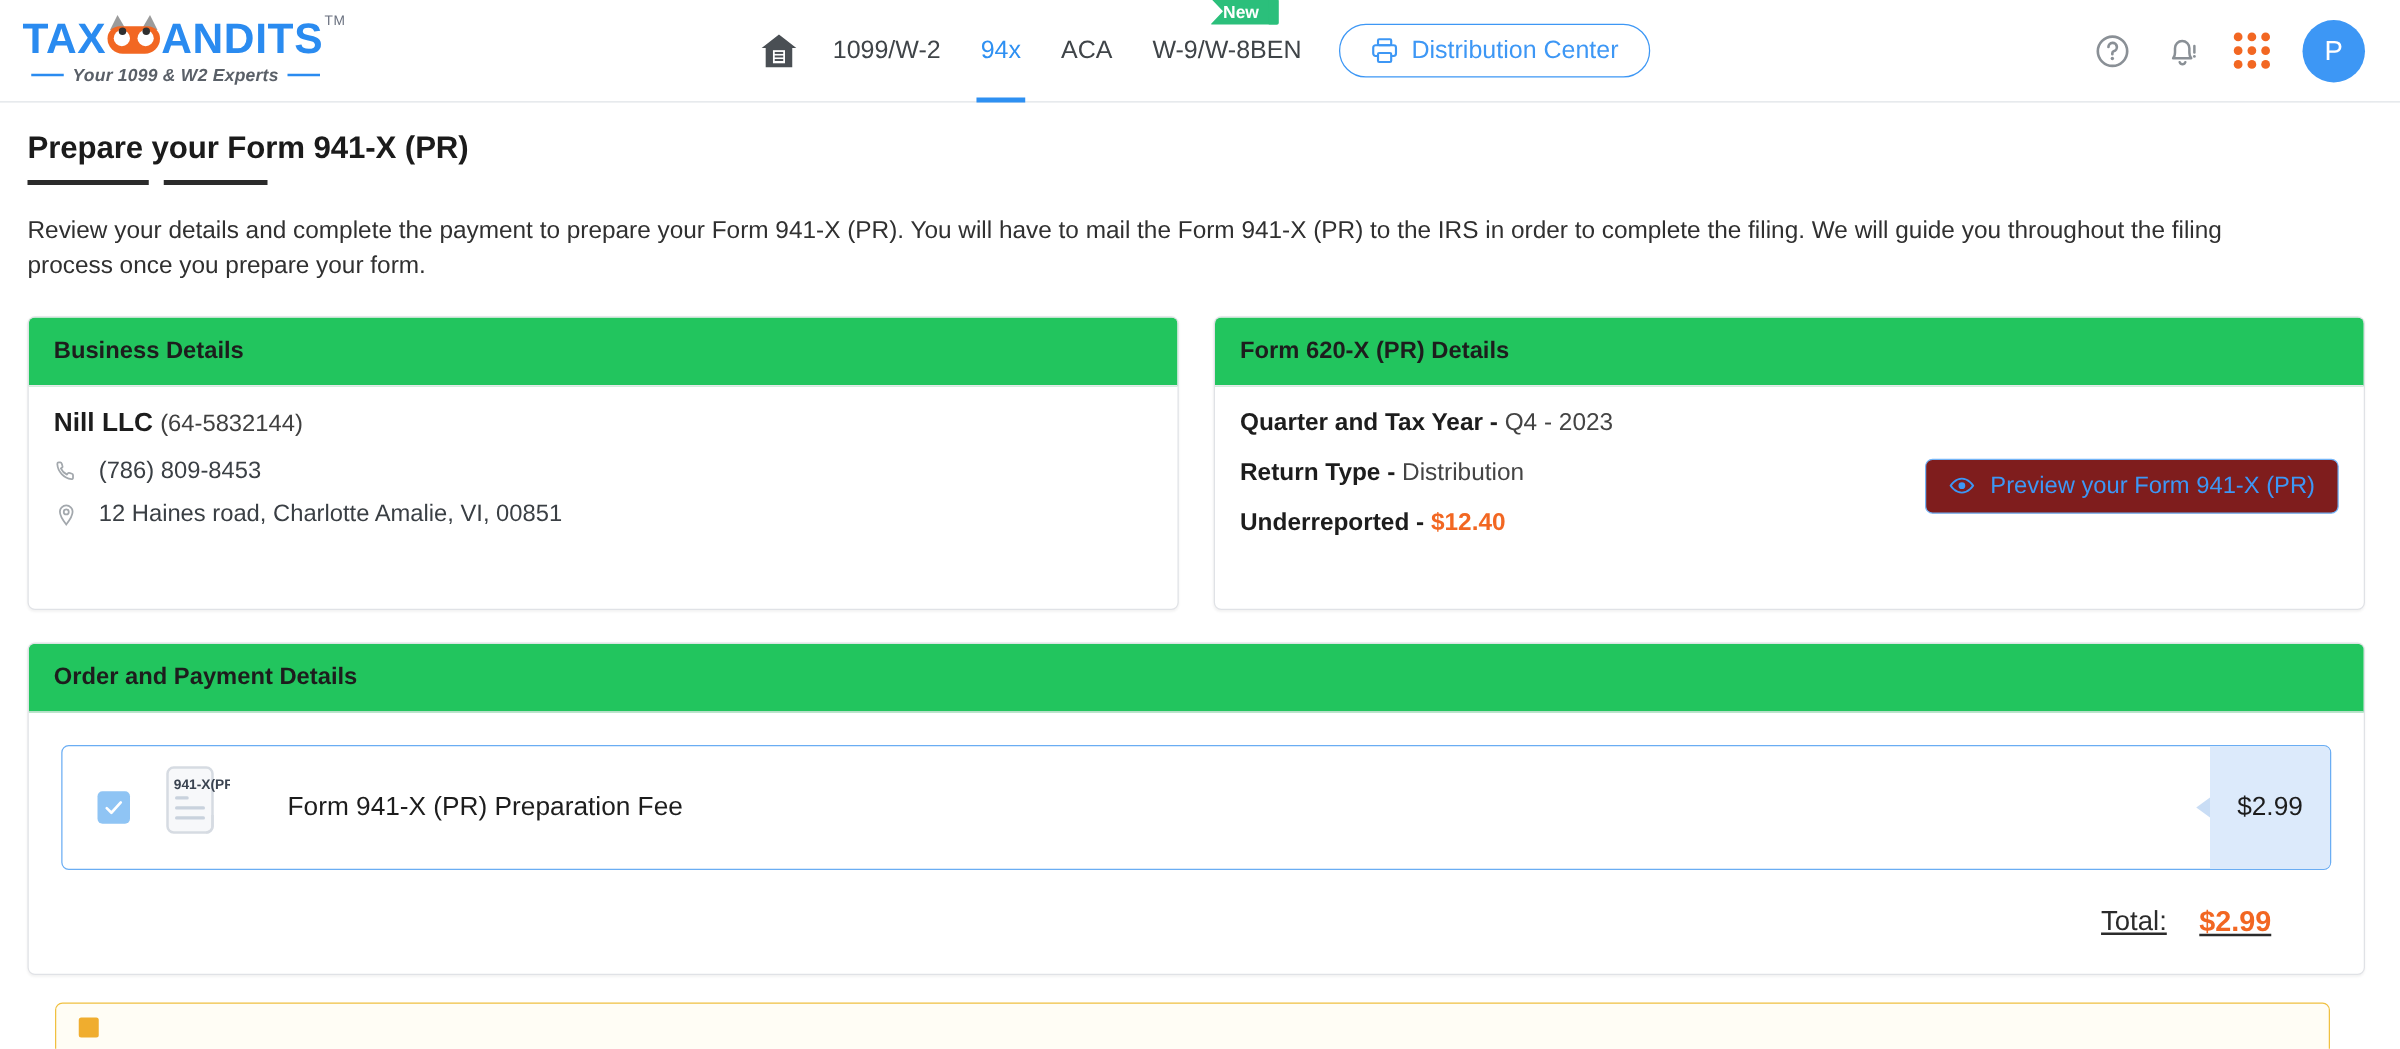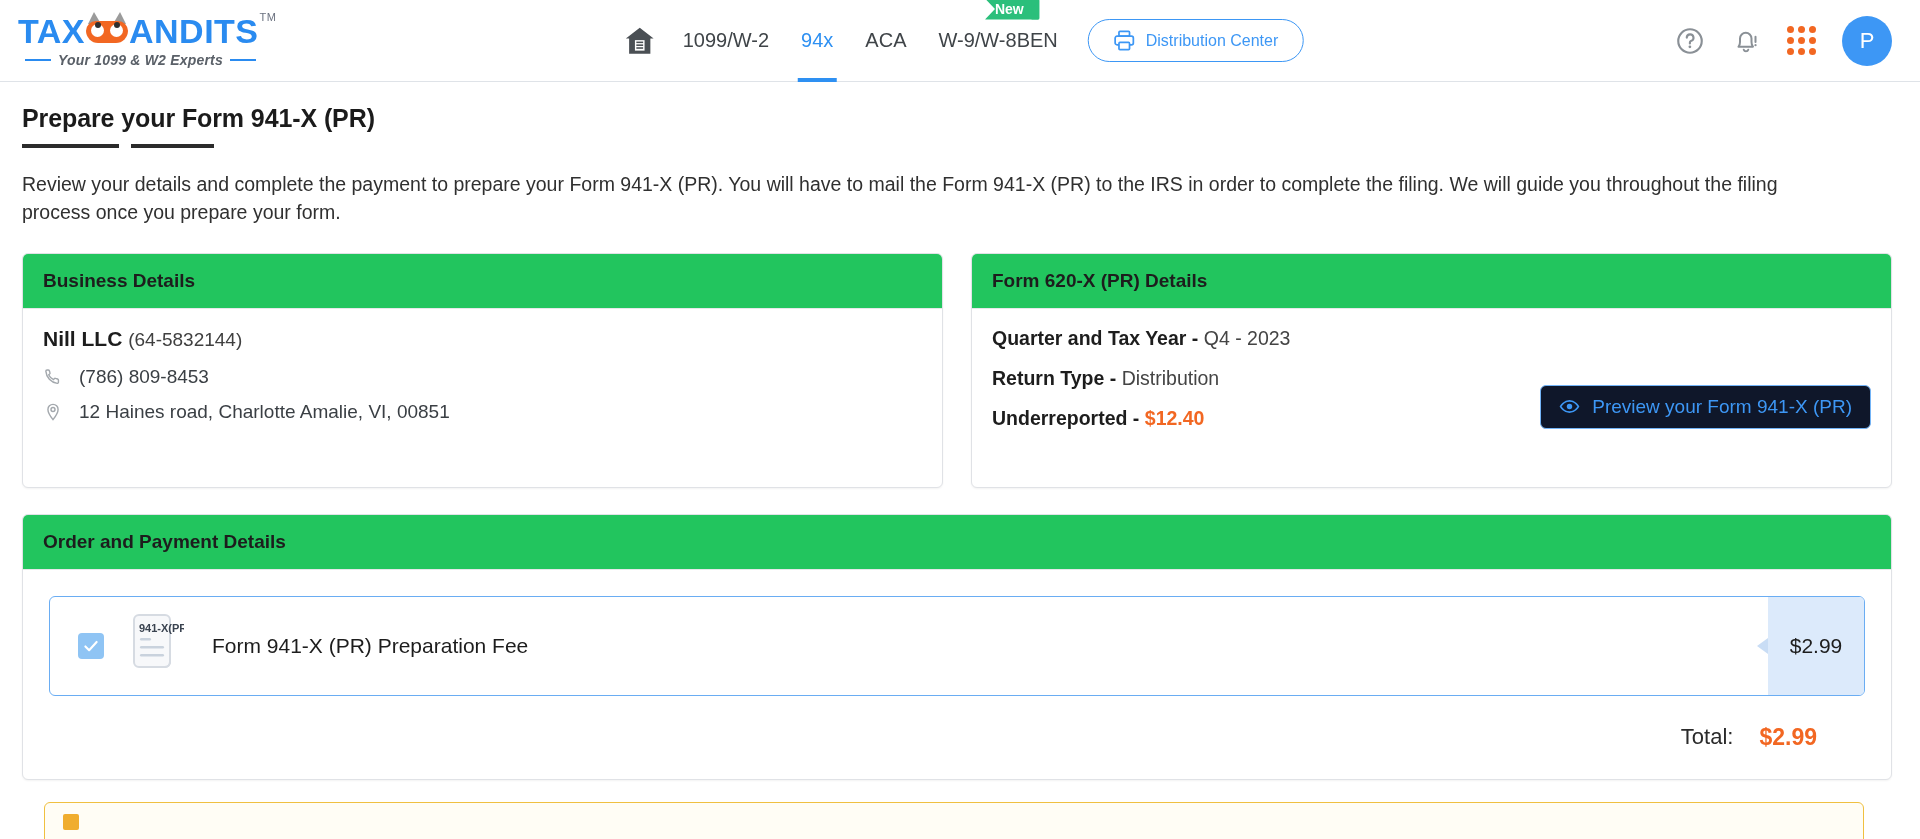--- a/index.html
+++ b/index.html
@@ -137,21 +137,21 @@
     border-bottom: 11px solid #2bbf7b;
     border-right: 8px solid transparent;
   }
   .dist-btn {
     display: flex;
     align-items: center;
     gap: 10px;
     border: 1px solid #3d97f5;
     border-radius: 24px;
     color: #3d97f5;
-    font-size: 16px;
+    font-size: 20px;
     padding: 9px 24px;
     margin-left: 14px;
     cursor: pointer;
     background: #fff;
     white-space: nowrap;
   }
   .nav-right {
     margin-left: auto;
     display: flex;
     align-items: center;
@@ -222,26 +222,26 @@
   }
   .biz-line .gi { width: 20px; display: flex; justify-content: center; color: #9aa0a6; }
 
   .detail-line { font-size: 19.5px; color: #444; margin-bottom: 17px; }
   .detail-line b { font-weight: 700; color: #1d1d1d; }
   .detail-line .amt { color: #f26722; font-weight: 700; }
 
   .preview-btn {
     position: absolute;
     right: 20px;
-    top: 76px;
+    top: 58px;
     display: flex; align-items: center; gap: 12px;
     border: 1px solid #73b4f7;
     border-radius: 6px;
     color: #3d97f5;
-    background: #0f172a;
+    background: #7f1d1d;
     font-size: 19px;
     padding: 10px 18px;
     cursor: pointer;
     white-space: nowrap;
   }
 
   
   .order-card {
     margin-top: 26px;
     border: 1px solid #e0e2e6;
@@ -268,21 +268,21 @@
   }
   .chk {
     width: 26px; height: 26px;
     border-radius: 4px;
     background: #8fc4f4;
     display: flex; align-items: center; justify-content: center;
     cursor: pointer;
     flex: 0 0 auto;
   }
   .doc-icon { flex: 0 0 auto; }
-  .order-label { font-size: 21px; color: #1d1d1d; margin-left: 6px; }
+  .order-label { font-size: 21px; color: #1d1d1d; margin-left: 24px; }
   .price-cell {
     position: relative;
     background: #dceafb;
     width: 96px;
     display: flex; align-items: center; justify-content: center;
     font-size: 21px;
     color: #1d1d1d;
     flex: 0 0 auto;
   }
   .price-cell::before {
@@ -293,20 +293,21 @@
     border-top: 8px solid transparent;
     border-bottom: 8px solid transparent;
     border-right: 11px solid #c9ddf5;
   }
   .total-row {
     display: flex; align-items: center; justify-content: flex-end;
     gap: 26px;
     padding: 28px 48px 28px 0;
     font-size: 22px;
     color: #2b2b2b;
+    text-decoration: underline;
   }
   .total-row .tv { color: #f26722; font-weight: 700; font-size: 23px; }
 
   
   .alert-strip {
     margin: 22px 28px 0 22px;
     border: 1px solid #f0c040;
     border-top-left-radius: 6px;
     border-top-right-radius: 6px;
     background: #fffdf5;

